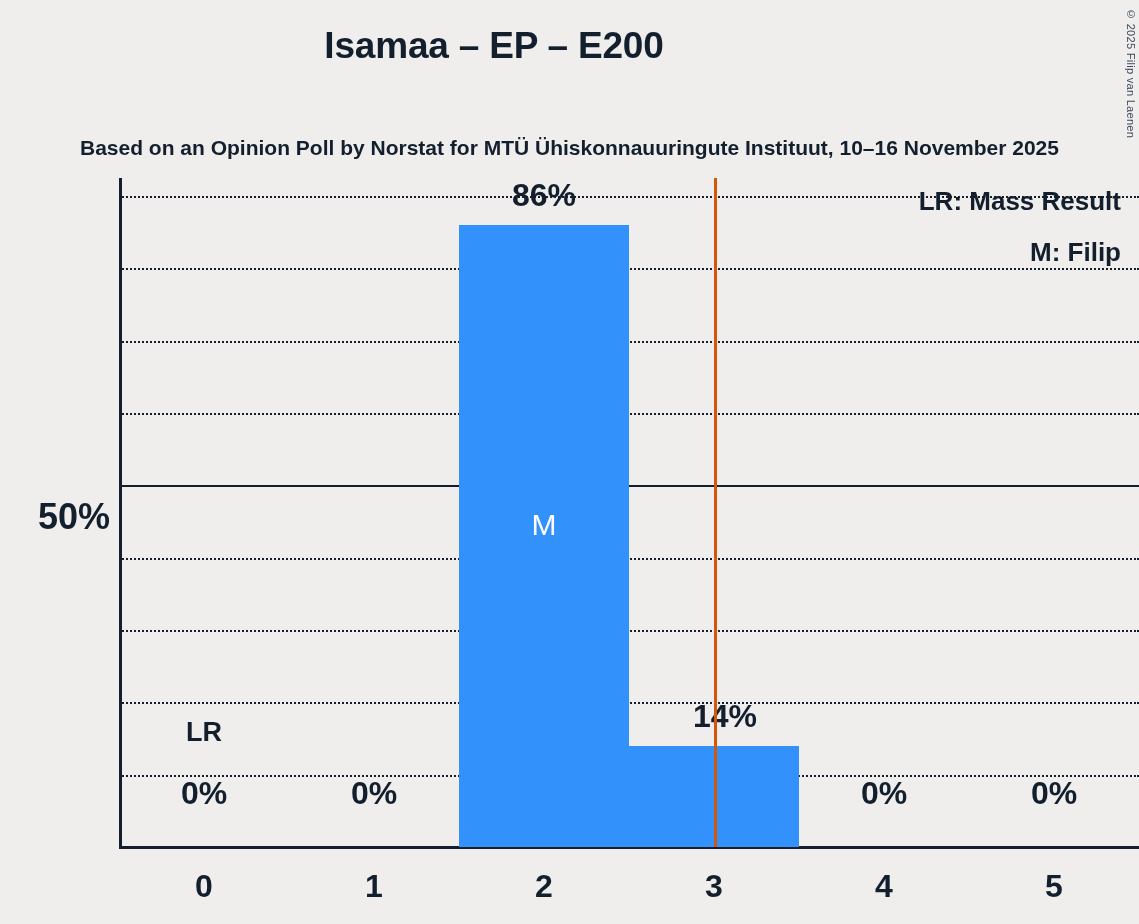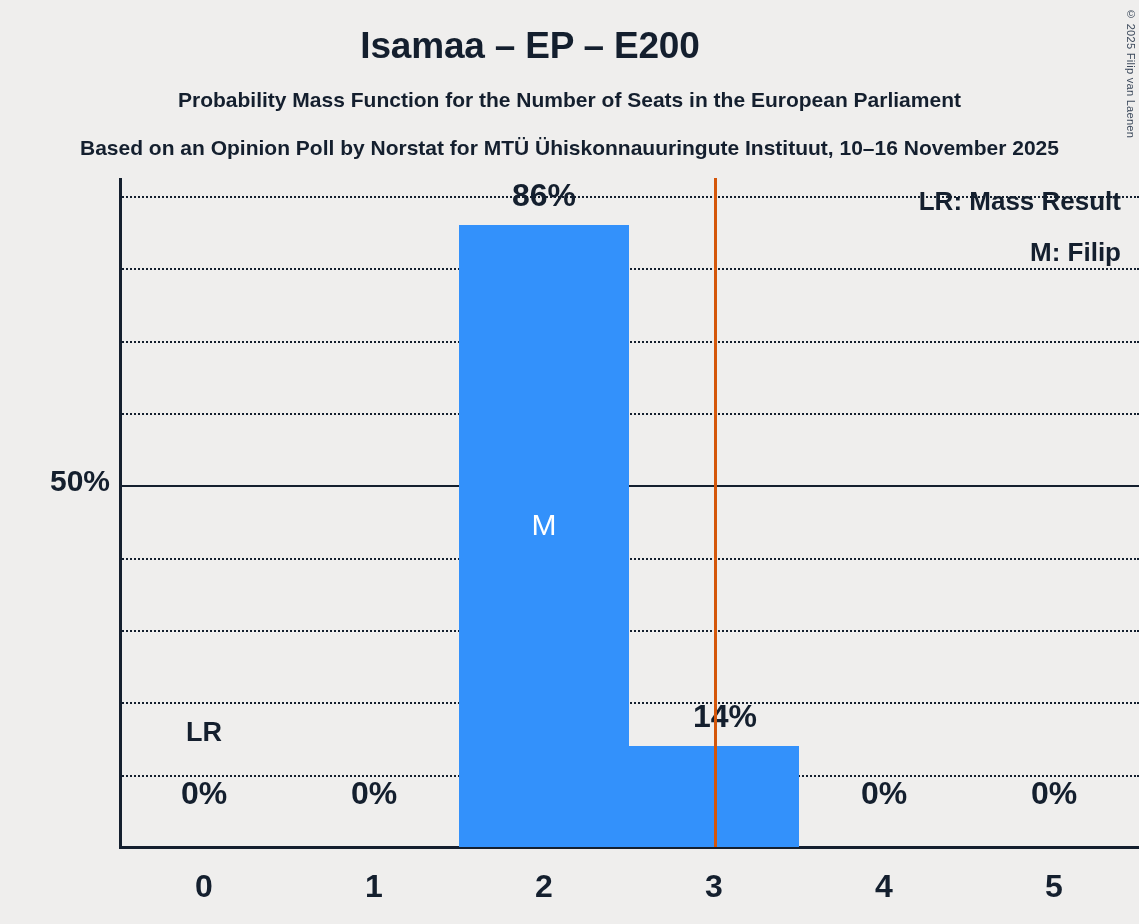--- a/index.html
+++ b/index.html
@@ -27,21 +27,20 @@
   #chart-title {
     position: absolute;
     top: 25px;
     left: 0;
     width: 988px;
     text-align: center;
     font-size: 37px;
     font-weight: bold;
     letter-spacing: -0.2px;
     white-space: nowrap;
-    padding-left: 36px;
   }
   #chart-subtitle {
     position: absolute;
     top: 88px;
     left: 0;
     width: 1139px;
     text-align: center;
     font-size: 21px;
     font-weight: bold;
     white-space: nowrap;
@@ -152,22 +151,23 @@
     top: 0;
     width: 1139px;
     height: 924px;
     pointer-events: none;
   }
   .y-tick-item {
     position: absolute;
     left: 0;
     width: 110px;
     text-align: right;
-    font-size: 30px;
-    font-weight: bold;
+    font-size: 36px;
+    font-weight: bold;
+    margin-top: 32px;
   }
   .x-tick-item {
     position: absolute;
     top: 868px;
     text-align: center;
     font-size: 32px;
     font-weight: bold;
   }
 
   
@@ -182,21 +182,20 @@
     font-weight: bold;
     white-space: nowrap;
     margin-bottom: 20px;
   }
 </style>
 </head>
 <body>
 
 <div id="header">
   <div id="chart-title">Isamaa – EP – E200</div>
-  <div id="chart-subtitle">Probability Mass Function for the Number of Seats in the European Parliament</div>
   <div id="chart-source">Based on an Opinion Poll by Norstat for MTÜ Ühiskonnauuringute Instituut, 10–16 November 2025</div>
   <div id="copyright">© 2025 Filip van Laenen</div>
 </div>
 
 <div id="y-axis"></div>
 <div id="x-axis"></div>
 
 <div id="plot">
   <div id="gridlines">
       <div class="gridline major" style="top: 307.378px;"></div>

